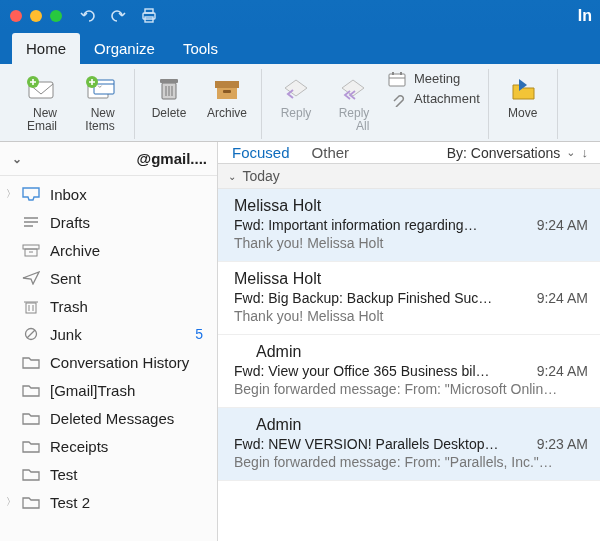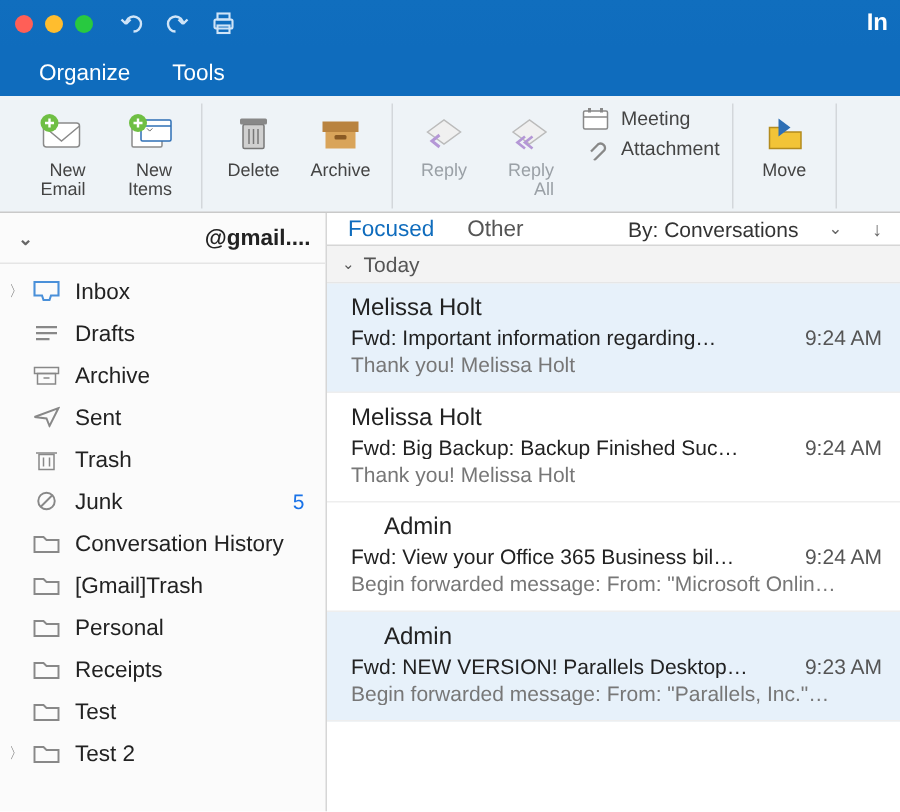--- a/index.html
+++ b/index.html
@@ -40,21 +40,21 @@
 .folder .exp{ position:absolute; left:6px; color:#777; font-size:10px;}
 .folder .ficon{ width:18px; height:18px; display:flex; align-items:center; justify-content:center; color:#666;}
 .folder .count{ margin-left:auto; color:#1a73e8; font-size:14px; padding-right:4px;}
 .folder.active{ font-weight:500;}
 
 
 .msgpane{ flex:1; background:#fff; display:flex; flex-direction:column;}
 .filterbar{ display:flex; align-items:center; height:22px; border-bottom:1px solid #d6d6d6; padding:0 12px; gap:18px;}
 .ftab{ font-size:15px; color:#555; padding:8px 2px; cursor:pointer;}
 .ftab.active{ color:#0f6cbd; border-bottom:3px solid #0f6cbd; font-weight:500; padding-bottom:5px;}
-.fsort{ margin-left:auto; font-size:14px; color:#333; display:flex; align-items:center; gap:20px; cursor:pointer;}
+.fsort{ margin-left:auto; font-size:14px; color:#333; display:flex; align-items:center; gap:6px; cursor:pointer;}
 .grouphdr{ background:#f3f3f3; font-size:14px; color:#555; padding:4px 10px; display:flex; align-items:center; gap:6px; border-bottom:1px solid #e6e6e6;}
 .msg{ padding:8px 12px 10px 16px; border-bottom:1px solid #eee; cursor:pointer;}
 .msg.sel{ background:#e7f1fa;}
 .msg .sender{ font-size:16px; color:#222; font-weight:500; margin-bottom:2px;}
 .msg.indent .sender{ padding-left:22px;}
 .msg .row2{ display:flex; align-items:baseline; gap:10px;}
 .msg .subject{ font-size:14px; color:#222; flex:1; white-space:nowrap; overflow:hidden; text-overflow:ellipsis;}
 .msg .time{ font-size:14px; color:#555;}
 .msg .preview{ font-size:14px; color:#777; white-space:nowrap; overflow:hidden; text-overflow:ellipsis; margin-top:2px;}
 
@@ -87,20 +87,21 @@
           <rect x="3" y="5" width="12" height="6" rx="1" fill="none" stroke="#cfe4f7" stroke-width="1.4"></rect>
           <rect x="5" y="1" width="8" height="4" fill="none" stroke="#cfe4f7" stroke-width="1.4"></rect>
           <rect x="5" y="9" width="8" height="5" fill="none" stroke="#cfe4f7" stroke-width="1.4"></rect>
         </svg>
       </span>
   </div>
   <div class="title-right">In</div>
 </div>
 
 <div class="tabs">
+  <div class="tab active">Home</div>
   <div class="tab">Organize</div>
   <div class="tab">Tools</div>
 </div>
 
 <div class="ribbon">
   <div class="group">
     <div class="rbtn">
       <div class="ico">
           <svg width="34" height="28">
             <rect x="4" y="8" width="24" height="16" rx="2" fill="#fff" stroke="#8a8a8a"></rect>
@@ -283,21 +284,21 @@
             </svg>
           </span>
           <span>[Gmail]Trash</span>
         </div>
         <div class="folder">
           <span class="ficon">
             <svg width="18" height="14">
               <path d="M1 3 h6 l2 2 h8 v8 h-16 Z" fill="none" stroke="#888" stroke-width="1.3"></path>
             </svg>
           </span>
-          <span>Personal</span>
+          <span>Deleted Messages</span>
         </div>
         <div class="folder">
           <span class="ficon">
             <svg width="18" height="14">
               <path d="M1 3 h6 l2 2 h8 v8 h-16 Z" fill="none" stroke="#888" stroke-width="1.3"></path>
             </svg>
           </span>
           <span>Receipts</span>
         </div>
         <div class="folder">

